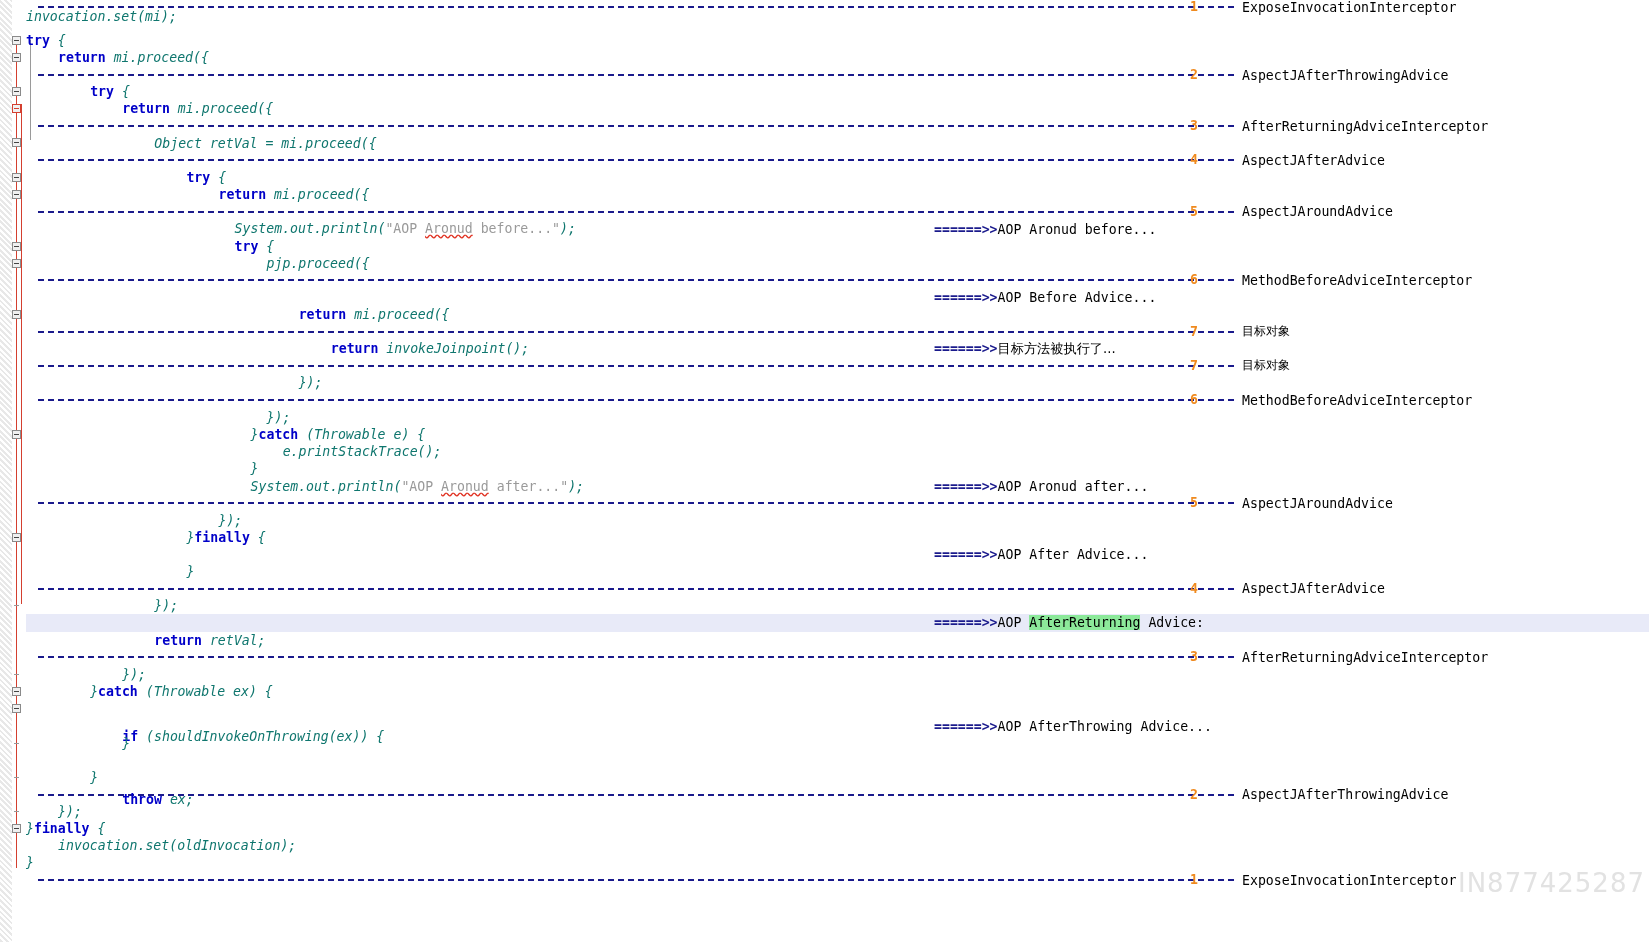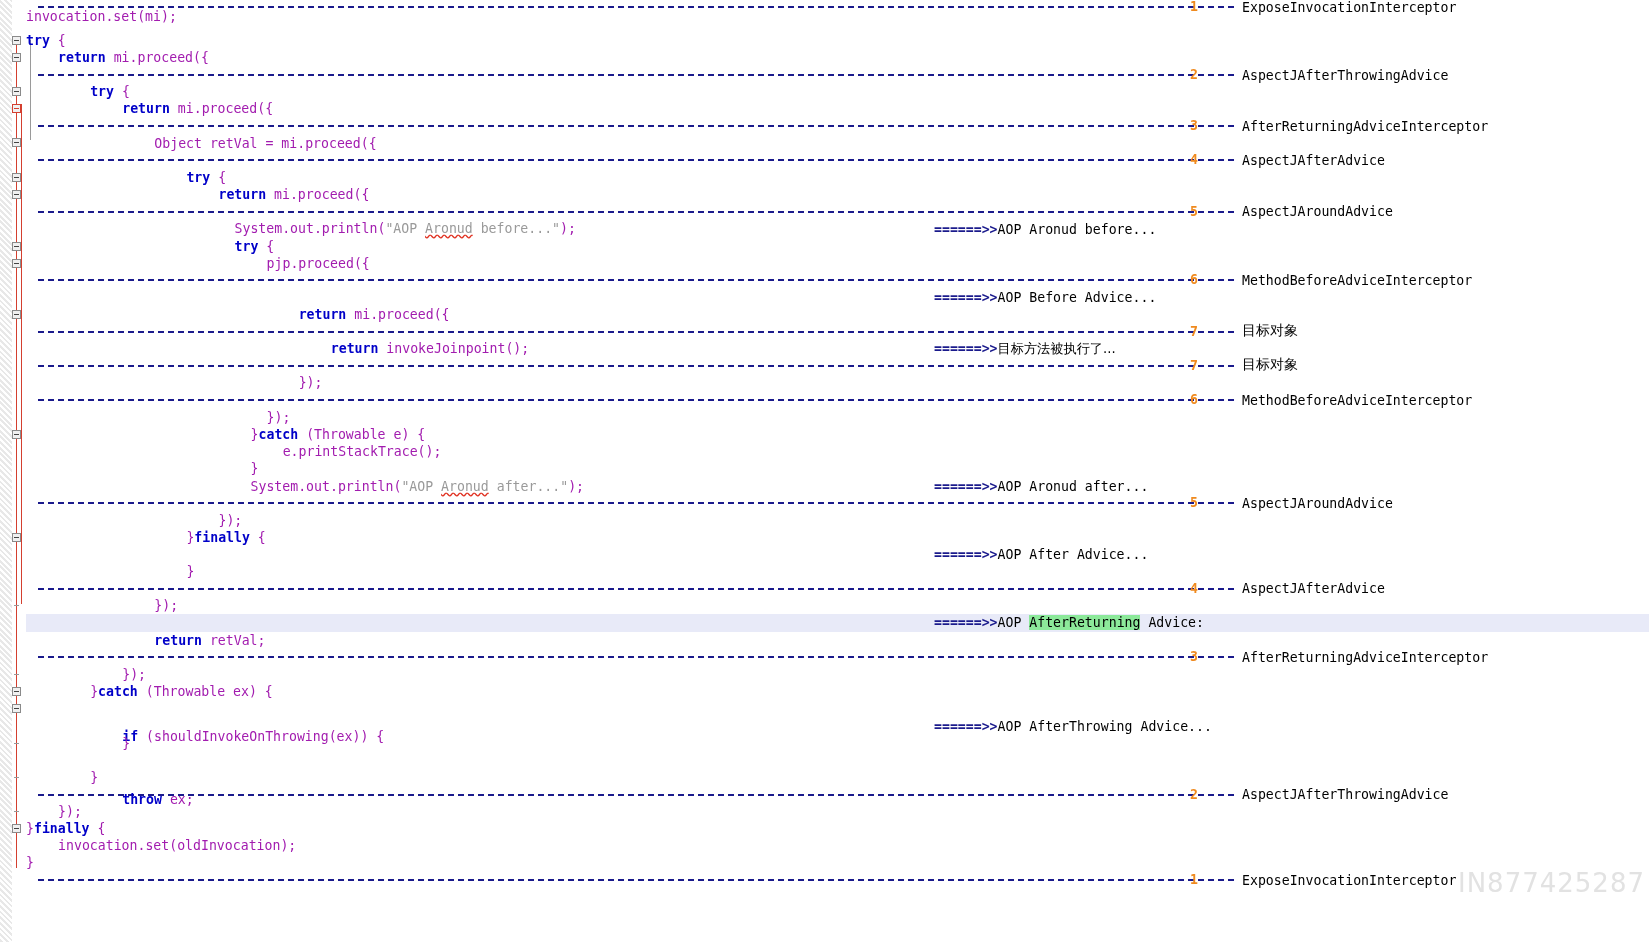--- a/index.html
+++ b/index.html
@@ -52,21 +52,21 @@
   .line{
     position:absolute;left:0;
     height:17px;line-height:17px;
     font-size:13.2px;
     white-space:pre;
     color:#000000;
   }
   .code{left:0;}
   .kw{color:#0000c8;font-weight:bold;}
   .str{color:#9a9a9a;}
-  .plain{color:#a21caf;}
+  .plain{color:#0f766e;font-style:italic;}
   .typo{
     text-decoration:underline wavy #e03020;
     text-decoration-skip-ink:none;
   }
   
   .divider{
     position:absolute;left:12px;
     height:1px;
     border-top:2px dashed #1a1a8c;
     width:1196px;
@@ -76,21 +76,21 @@
     font-size:13.2px;line-height:17px;
     color:#ef8a1f;font-weight:bold;
     white-space:pre;
   }
   
   .rlabel{
     position:absolute;
     font-size:13.2px;line-height:17px;
     color:#000000;white-space:pre;
   }
-  .rlabel.cjk{font-family:Liberation Mono, monospace;font-size:14px;}
+  .rlabel.cjk{font-family:Liberation Serif, serif;font-size:12px;}
   
   .ann{
     position:absolute;
     font-size:13.2px;line-height:17px;white-space:pre;color:#000;
   }
   .arrow{color:#1a1a8c;font-weight:bold;}
   .cjktext{font-family:"DejaVu Sans","Liberation Sans",sans-serif;}
   .hl-green{background:#8ce99a;}
   
   #current-line{

